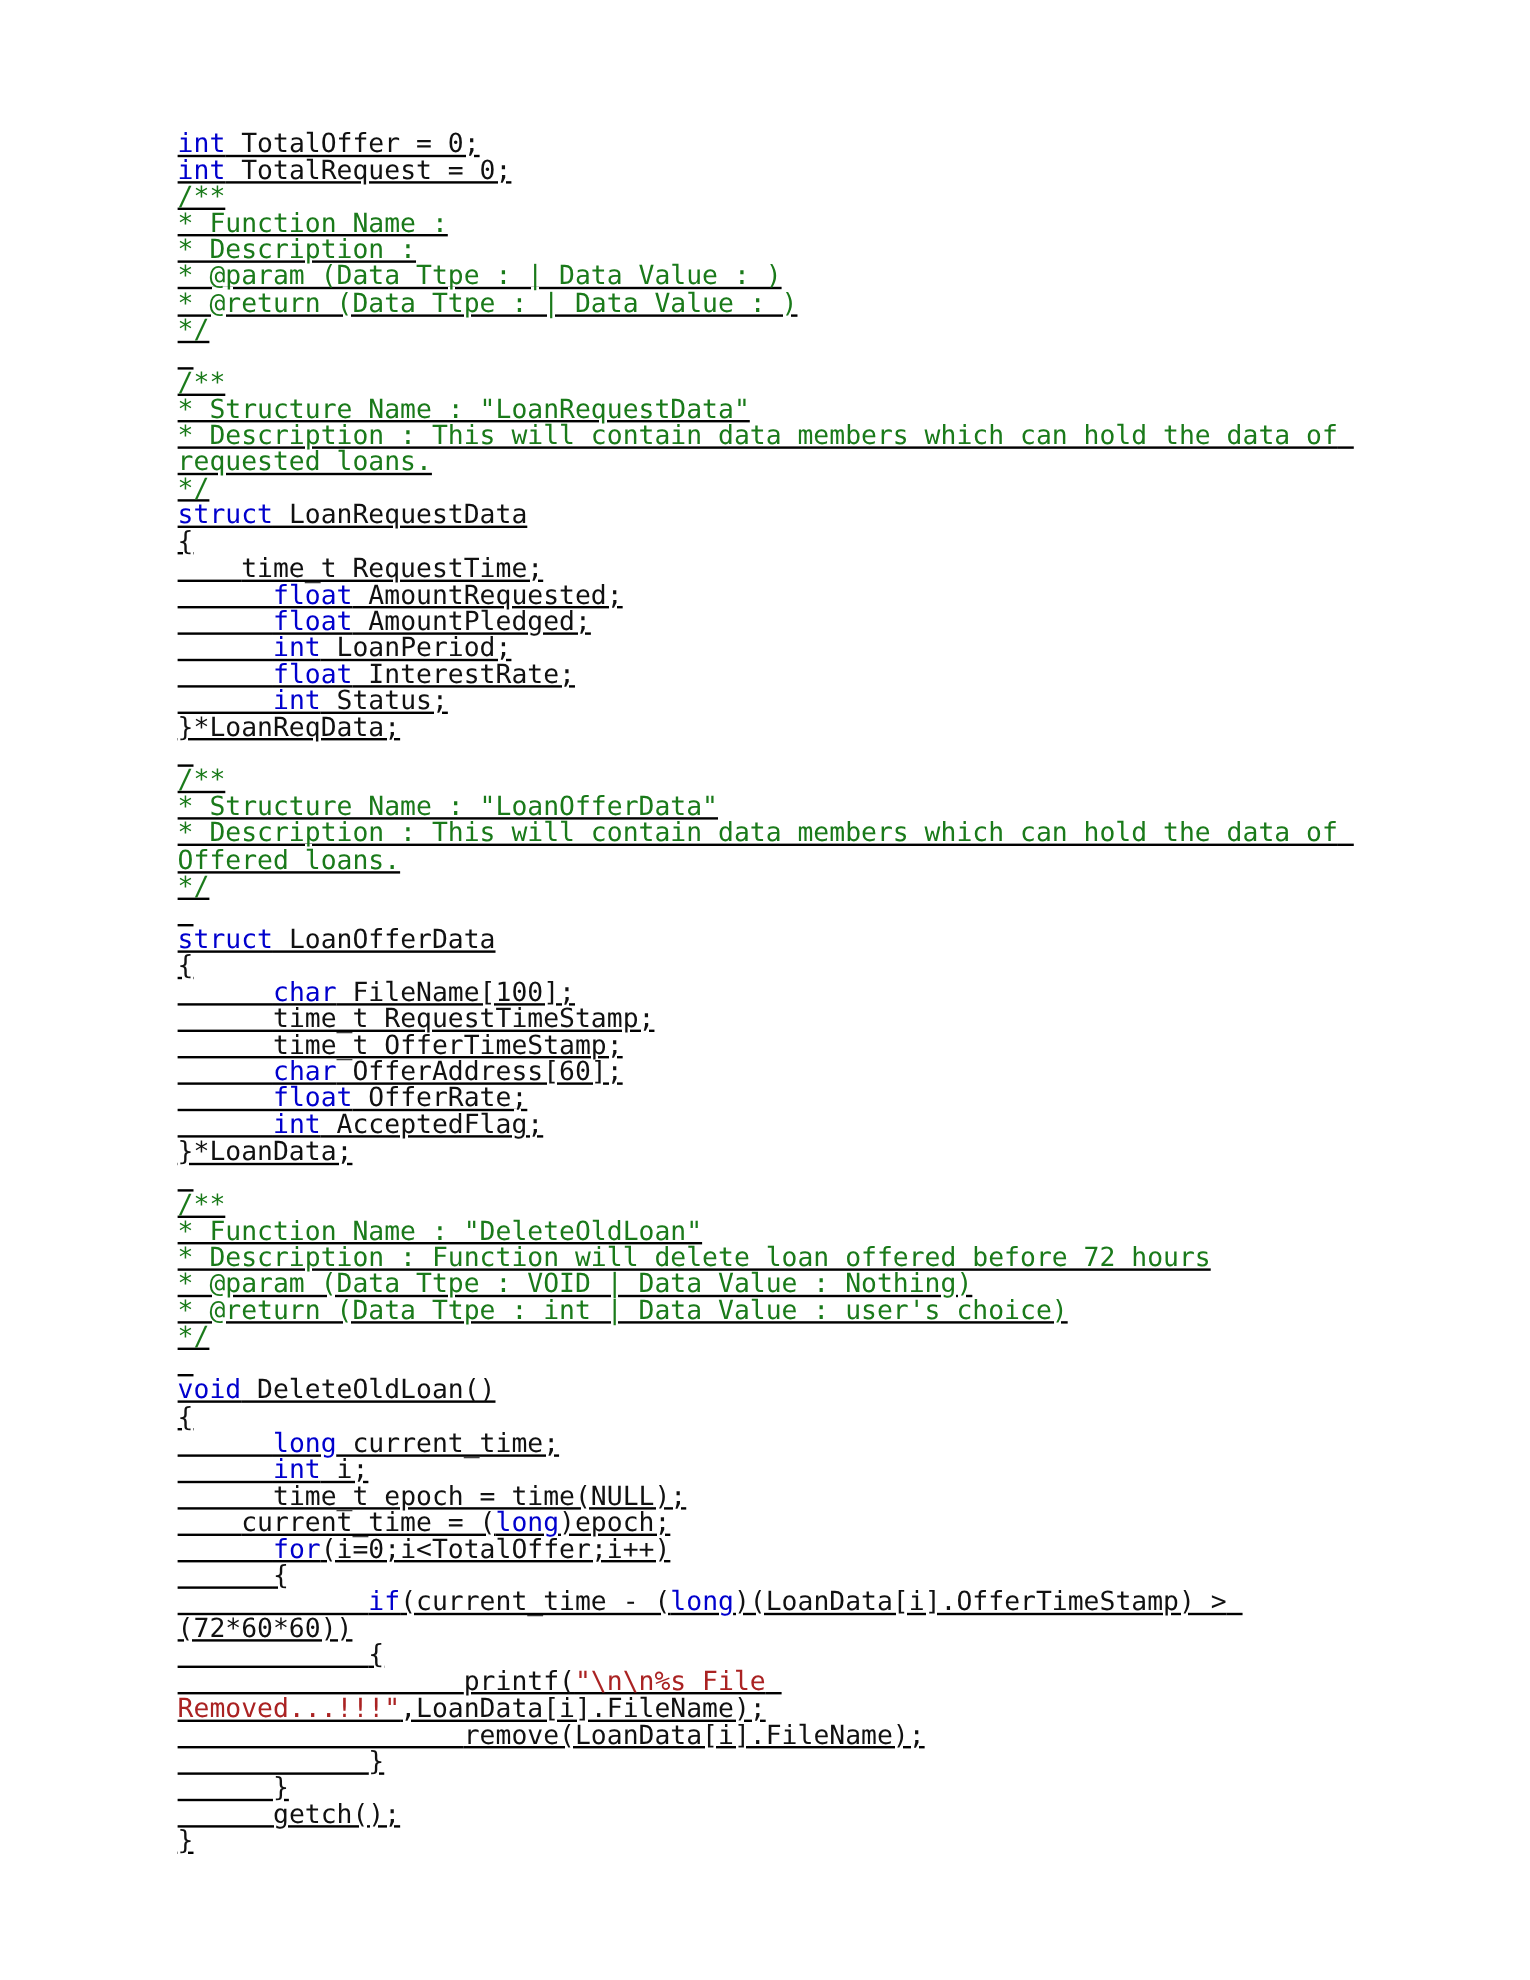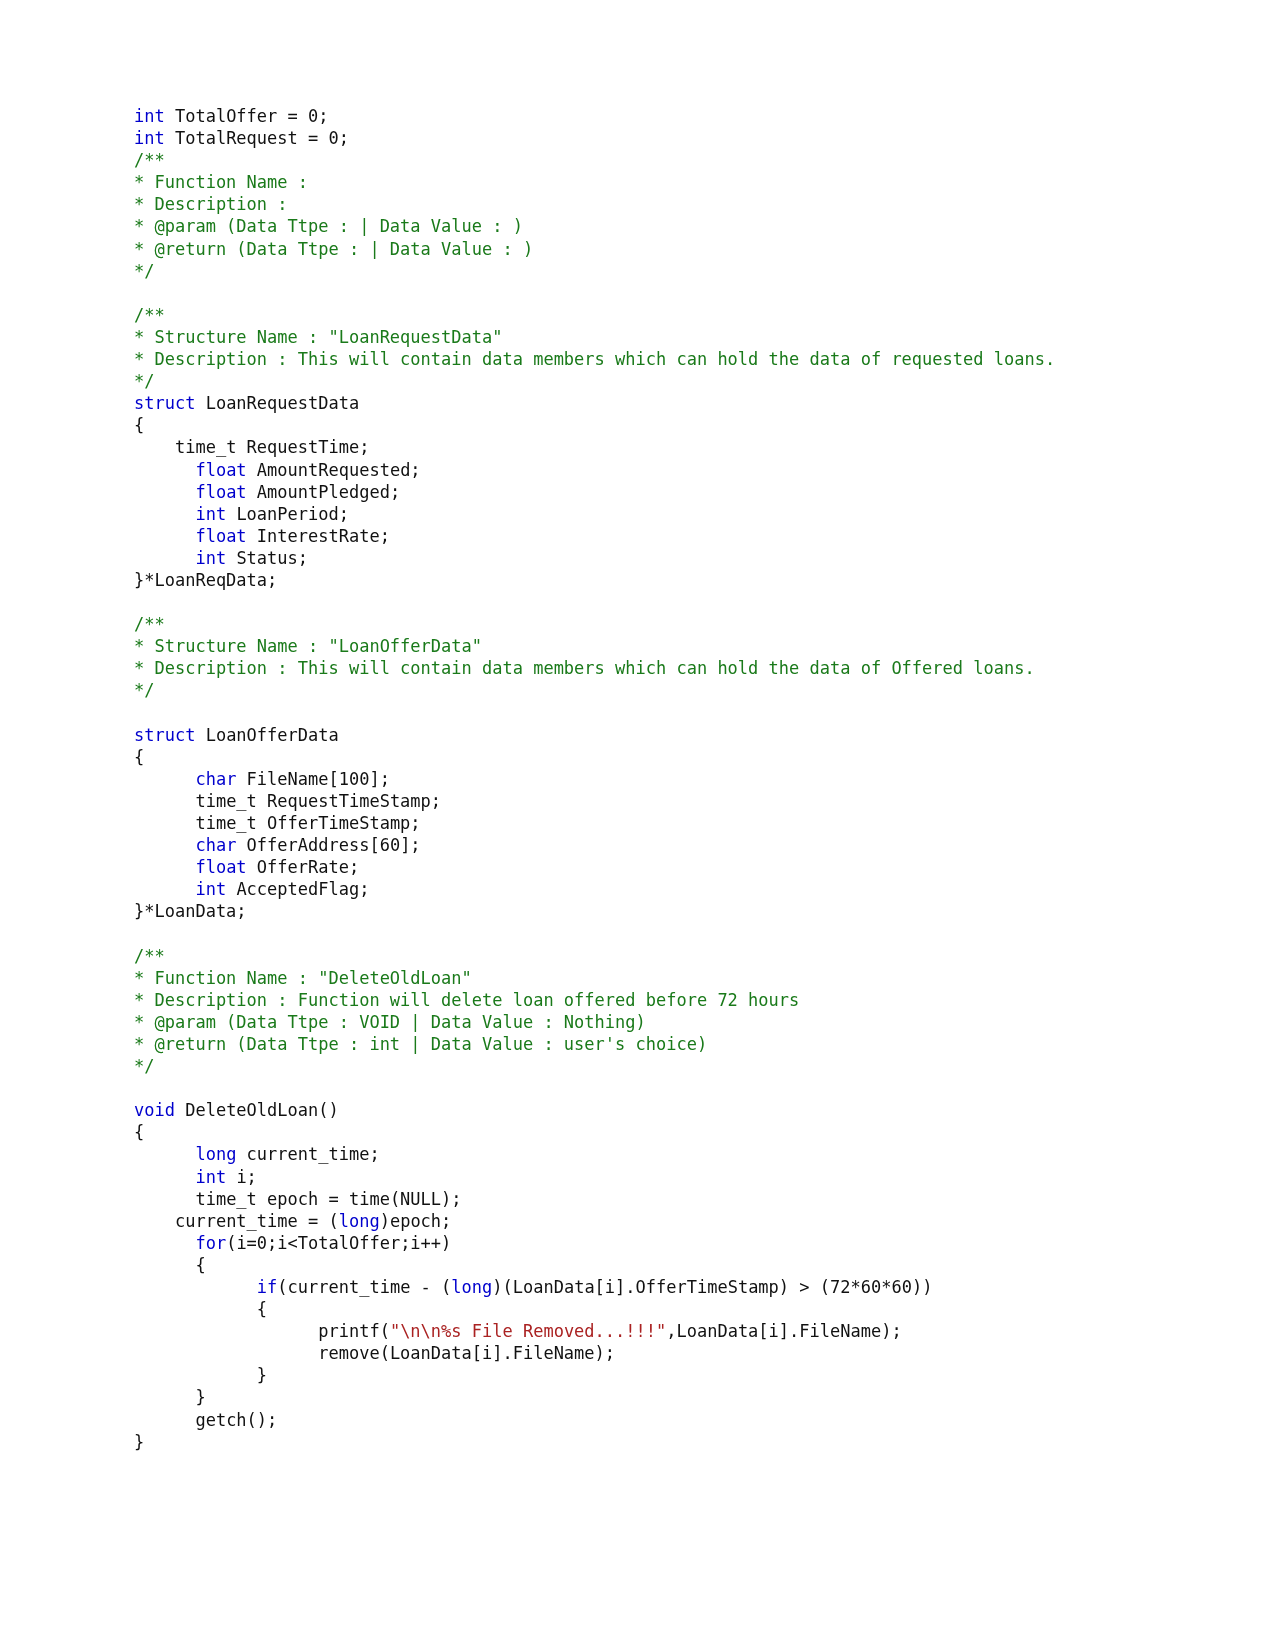--- a/index.html
+++ b/index.html
@@ -17,28 +17,29 @@
   }
   .page {
     position: relative;
     width: 1275px;
     height: 1650px;
     background: #ffffff;
     box-sizing: border-box;
   }
   .code-listing {
     position: absolute;
-    left: 134px;
+    left: 148px;
     top: 88px;
     width: 990px;
-    font-size: 17px;
+    font-size: 22px;
     line-height: 22.1px;
     white-space: pre-wrap;
     word-break: break-word;
     letter-spacing: 0px;
+    text-decoration: underline;
   }
   .code-line {
     white-space: pre-wrap;
     min-height: 22.1px;
   }
   .code-line.blank {
     min-height: 22.1px;
   }
   .tok-kw  { color: #0000cd; }
   .tok-cmt { color: #1a7a1a; }

